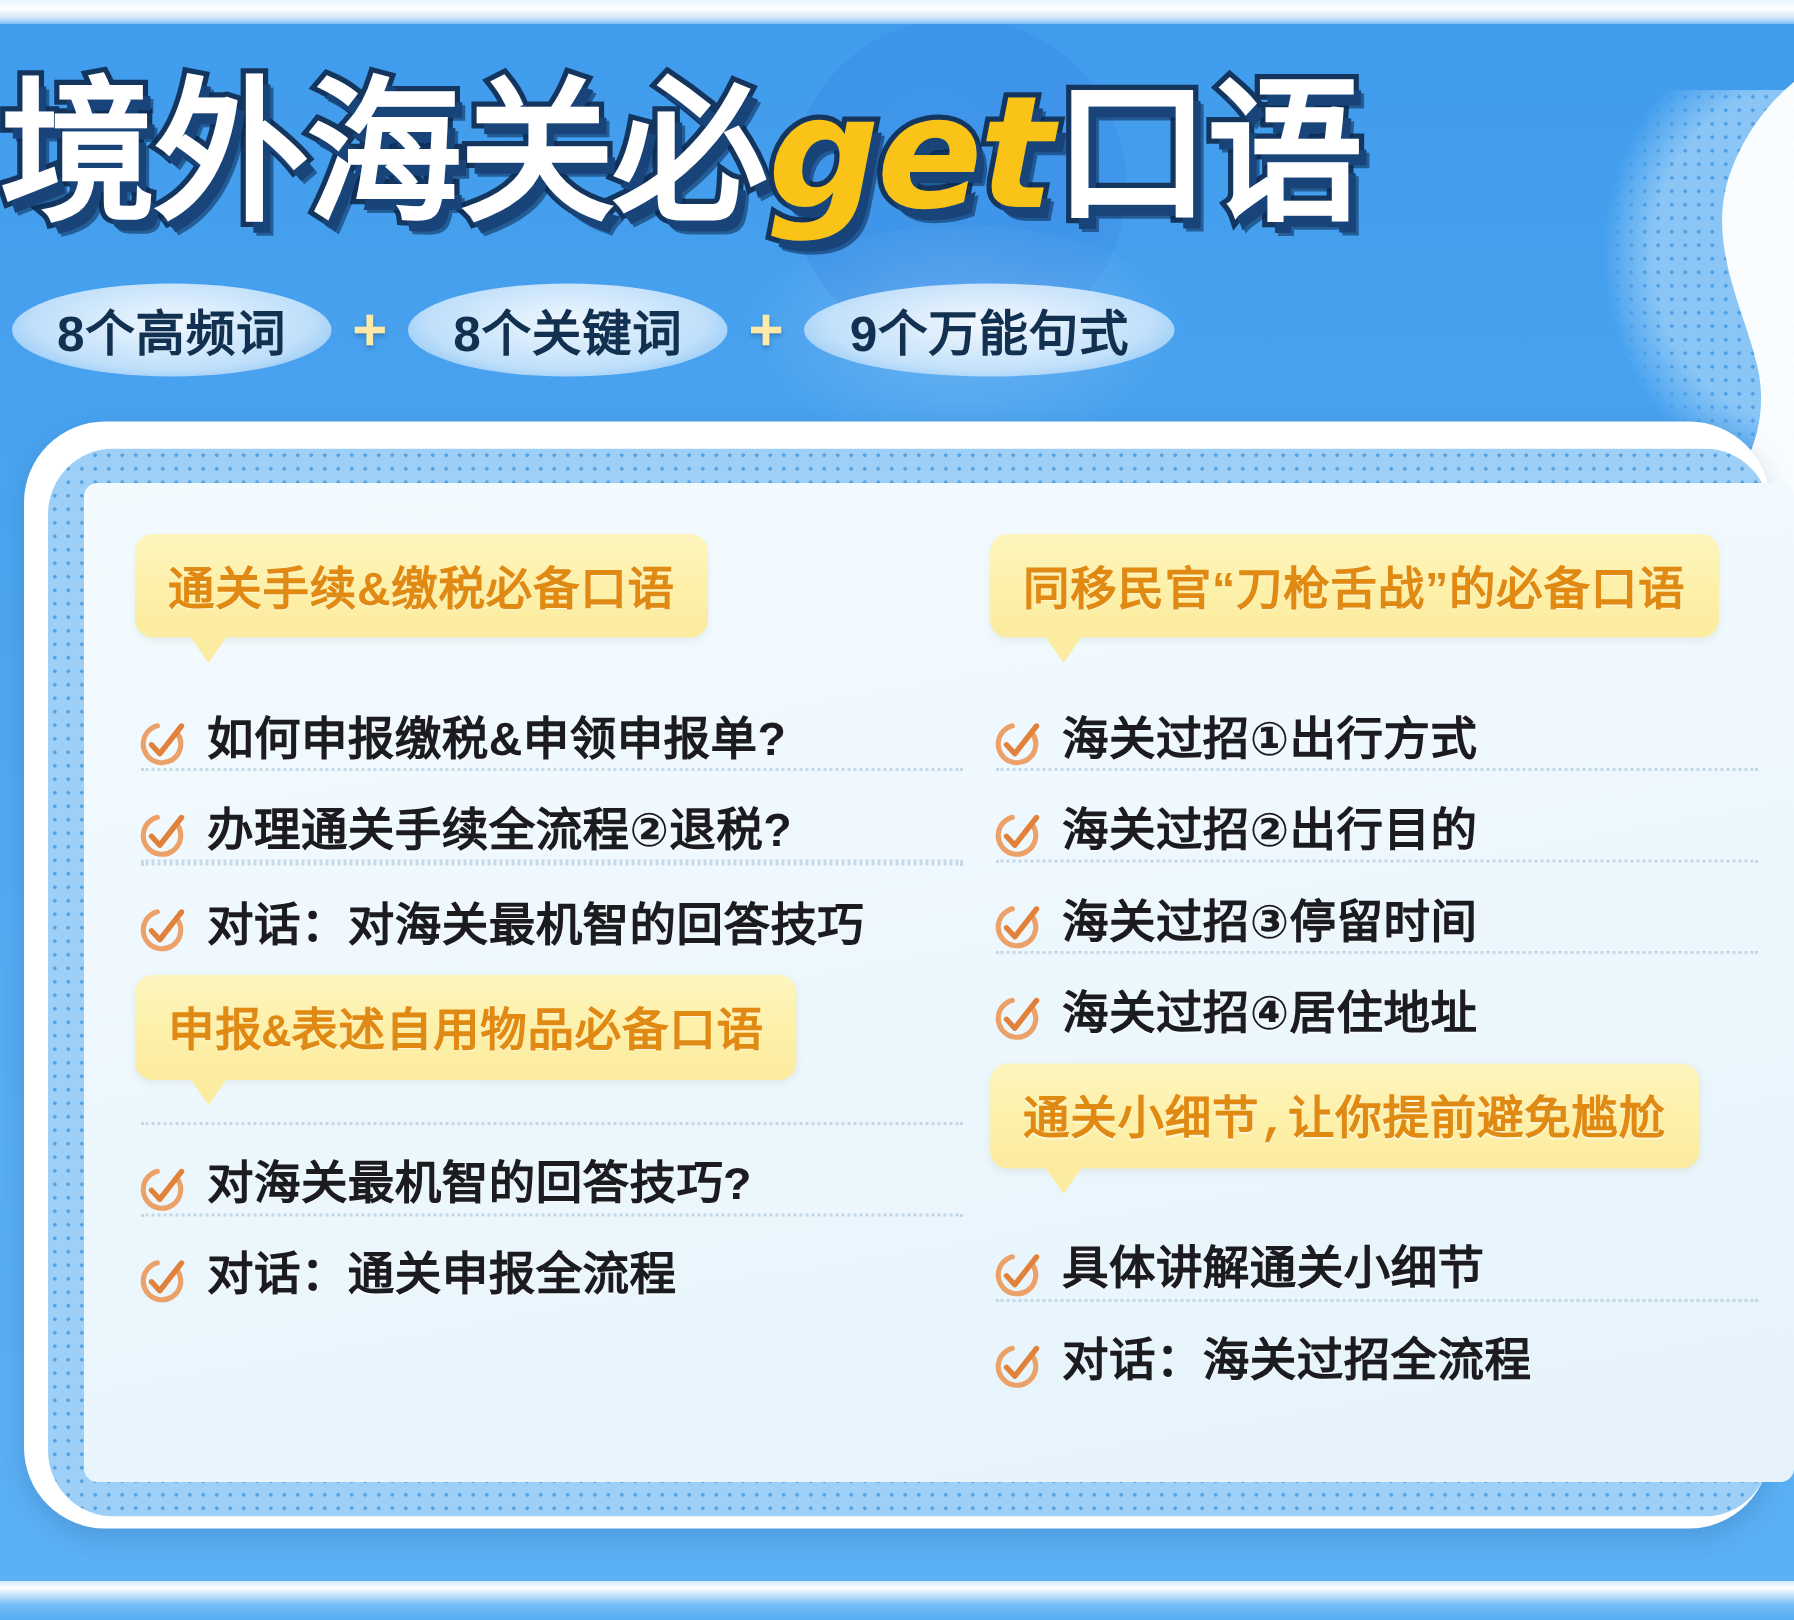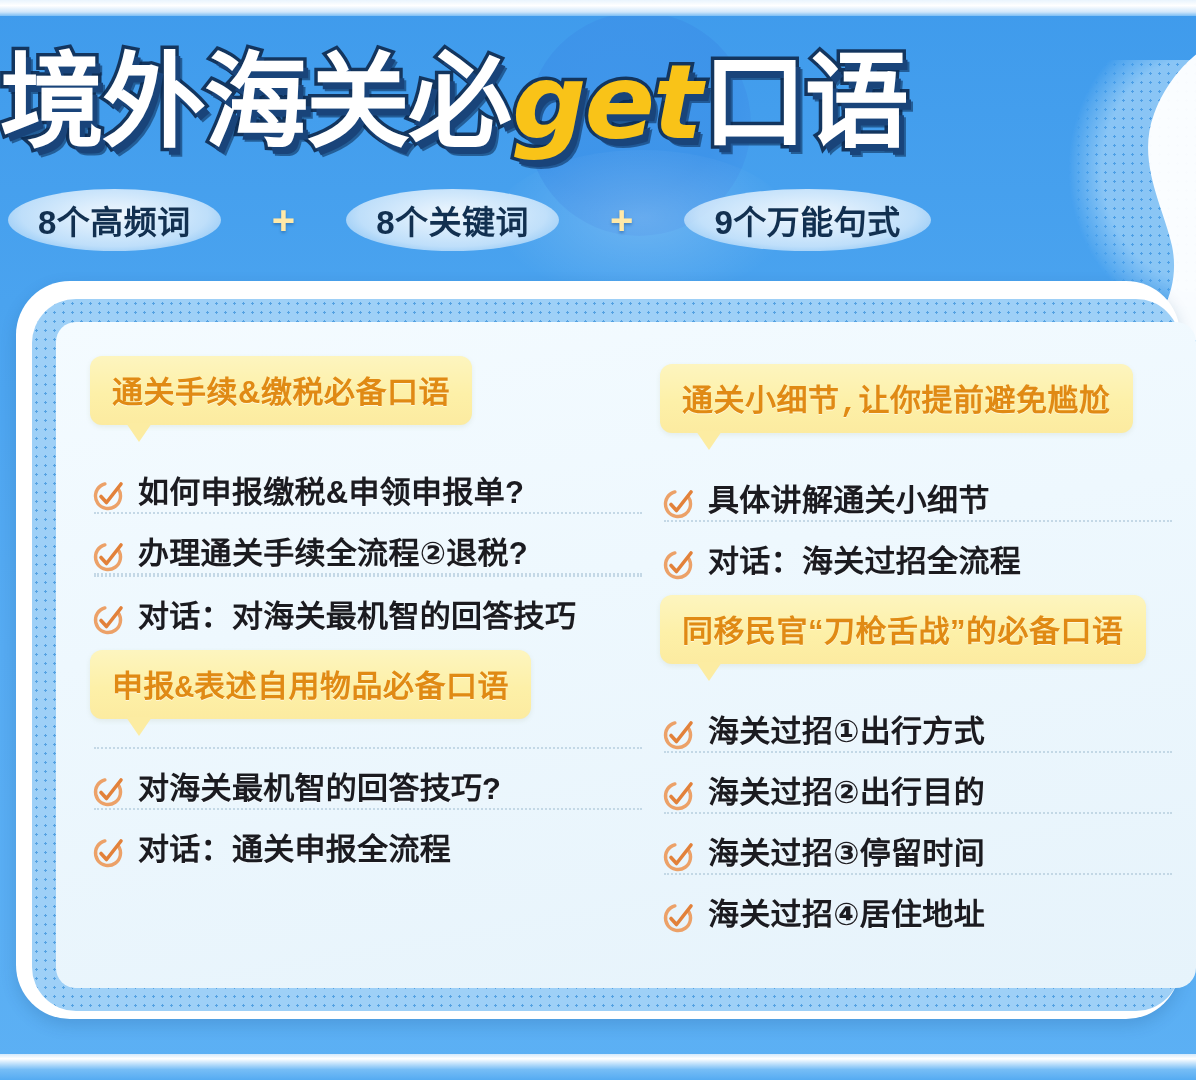--- a/index.html
+++ b/index.html
@@ -117,21 +117,20 @@
   }
 
   
   .pills {
     position: absolute;
     left: 8px; top: 183px;
     width: 920px; height: 74px;
     display: flex;
     align-items: center;
     z-index: 4;
-    gap: 37px;
   }
   .pill {
     height: 62px;
     display: flex;
     align-items: center;
     justify-content: center;
     padding: 0 30px;
     border-radius: 50%/50%;
     background: radial-gradient(ellipse at 50% 42%, rgba(255,255,255,.92) 0%, rgba(220,238,253,.80) 62%, rgba(190,224,250,.28) 100%);
     color: #123050;
@@ -165,21 +164,21 @@
     border-radius: 44px;
     background-color: #9ed0f7;
     background-image: radial-gradient(#55a2e2 1.1px, transparent 1.2px);
     background-size: 9px 9px;
     z-index: 4;
   }
   .card {
     position: absolute;
     left: 56px; top: 322px;
     width: 1140px; height: 666px;
-    border-radius: 20px;
+    border-radius: 9px;
     background: linear-gradient(170deg, #f4fbff 0%, #eef8fe 40%, #e6f3fb 100%);
     z-index: 5;
     overflow: hidden;
   }
 
   .card-grid {
     position: absolute;
     left: 0; top: 0;
     width: 1100px;
     padding: 34px 0 0 34px;
@@ -354,20 +353,65 @@
                 <path d="M9 18.5 L14.5 24.5 L29 6" fill="none" stroke="#e2813a" stroke-width="3.6" stroke-linecap="round" stroke-linejoin="round"></path>
               </svg>
               <span class="item-text">对话：通关申报全流程</span>
             </div>
 
           </div>
         </div>
       </div>
 
       <div class="col right">
+        <div class="block b2">
+          <div class="bubble-wrap">
+            <div class="bubble">同移民官“刀枪舌战”的必备口语</div>
+            <div class="bubble-tail"></div>
+          </div>
+          <div class="list">
+
+            <div class="item">
+              <svg class="check-icon" viewBox="0 0 34 34">
+                <circle cx="16" cy="18" r="12.5" fill="none" stroke="#eca168" stroke-width="3.4" stroke-linecap="round" stroke-dasharray="63 22" transform="rotate(-35 16 18)"></circle>
+                <path d="M9 18.5 L14.5 24.5 L29 6" fill="none" stroke="#e2813a" stroke-width="3.6" stroke-linecap="round" stroke-linejoin="round"></path>
+              </svg>
+              <span class="item-text">海关过招①出行方式</span>
+            </div>
+            <div class="item-sep"></div>
+
+            <div class="item">
+              <svg class="check-icon" viewBox="0 0 34 34">
+                <circle cx="16" cy="18" r="12.5" fill="none" stroke="#eca168" stroke-width="3.4" stroke-linecap="round" stroke-dasharray="63 22" transform="rotate(-35 16 18)"></circle>
+                <path d="M9 18.5 L14.5 24.5 L29 6" fill="none" stroke="#e2813a" stroke-width="3.6" stroke-linecap="round" stroke-linejoin="round"></path>
+              </svg>
+              <span class="item-text">海关过招②出行目的</span>
+            </div>
+            <div class="item-sep"></div>
+
+            <div class="item">
+              <svg class="check-icon" viewBox="0 0 34 34">
+                <circle cx="16" cy="18" r="12.5" fill="none" stroke="#eca168" stroke-width="3.4" stroke-linecap="round" stroke-dasharray="63 22" transform="rotate(-35 16 18)"></circle>
+                <path d="M9 18.5 L14.5 24.5 L29 6" fill="none" stroke="#e2813a" stroke-width="3.6" stroke-linecap="round" stroke-linejoin="round"></path>
+              </svg>
+              <span class="item-text">海关过招③停留时间</span>
+            </div>
+            <div class="item-sep"></div>
+
+            <div class="item">
+              <svg class="check-icon" viewBox="0 0 34 34">
+                <circle cx="16" cy="18" r="12.5" fill="none" stroke="#eca168" stroke-width="3.4" stroke-linecap="round" stroke-dasharray="63 22" transform="rotate(-35 16 18)"></circle>
+                <path d="M9 18.5 L14.5 24.5 L29 6" fill="none" stroke="#e2813a" stroke-width="3.6" stroke-linecap="round" stroke-linejoin="round"></path>
+              </svg>
+              <span class="item-text">海关过招④居住地址</span>
+            </div>
+
+          </div>
+        </div>
+
         <div class="block b4">
           <div class="bubble-wrap">
             <div class="bubble">通关小细节,让你提前避免尴尬</div>
             <div class="bubble-tail"></div>
           </div>
           <div class="list">
 
             <div class="item">
               <svg class="check-icon" viewBox="0 0 34 34">
                 <circle cx="16" cy="18" r="12.5" fill="none" stroke="#eca168" stroke-width="3.4" stroke-linecap="round" stroke-dasharray="63 22" transform="rotate(-35 16 18)"></circle>
@@ -380,64 +424,19 @@
             <div class="item">
               <svg class="check-icon" viewBox="0 0 34 34">
                 <circle cx="16" cy="18" r="12.5" fill="none" stroke="#eca168" stroke-width="3.4" stroke-linecap="round" stroke-dasharray="63 22" transform="rotate(-35 16 18)"></circle>
                 <path d="M9 18.5 L14.5 24.5 L29 6" fill="none" stroke="#e2813a" stroke-width="3.6" stroke-linecap="round" stroke-linejoin="round"></path>
               </svg>
               <span class="item-text">对话：海关过招全流程</span>
             </div>
 
           </div>
         </div>
-
-        <div class="block b2">
-          <div class="bubble-wrap">
-            <div class="bubble">同移民官“刀枪舌战”的必备口语</div>
-            <div class="bubble-tail"></div>
-          </div>
-          <div class="list">
-
-            <div class="item">
-              <svg class="check-icon" viewBox="0 0 34 34">
-                <circle cx="16" cy="18" r="12.5" fill="none" stroke="#eca168" stroke-width="3.4" stroke-linecap="round" stroke-dasharray="63 22" transform="rotate(-35 16 18)"></circle>
-                <path d="M9 18.5 L14.5 24.5 L29 6" fill="none" stroke="#e2813a" stroke-width="3.6" stroke-linecap="round" stroke-linejoin="round"></path>
-              </svg>
-              <span class="item-text">海关过招①出行方式</span>
-            </div>
-            <div class="item-sep"></div>
-
-            <div class="item">
-              <svg class="check-icon" viewBox="0 0 34 34">
-                <circle cx="16" cy="18" r="12.5" fill="none" stroke="#eca168" stroke-width="3.4" stroke-linecap="round" stroke-dasharray="63 22" transform="rotate(-35 16 18)"></circle>
-                <path d="M9 18.5 L14.5 24.5 L29 6" fill="none" stroke="#e2813a" stroke-width="3.6" stroke-linecap="round" stroke-linejoin="round"></path>
-              </svg>
-              <span class="item-text">海关过招②出行目的</span>
-            </div>
-            <div class="item-sep"></div>
-
-            <div class="item">
-              <svg class="check-icon" viewBox="0 0 34 34">
-                <circle cx="16" cy="18" r="12.5" fill="none" stroke="#eca168" stroke-width="3.4" stroke-linecap="round" stroke-dasharray="63 22" transform="rotate(-35 16 18)"></circle>
-                <path d="M9 18.5 L14.5 24.5 L29 6" fill="none" stroke="#e2813a" stroke-width="3.6" stroke-linecap="round" stroke-linejoin="round"></path>
-              </svg>
-              <span class="item-text">海关过招③停留时间</span>
-            </div>
-            <div class="item-sep"></div>
-
-            <div class="item">
-              <svg class="check-icon" viewBox="0 0 34 34">
-                <circle cx="16" cy="18" r="12.5" fill="none" stroke="#eca168" stroke-width="3.4" stroke-linecap="round" stroke-dasharray="63 22" transform="rotate(-35 16 18)"></circle>
-                <path d="M9 18.5 L14.5 24.5 L29 6" fill="none" stroke="#e2813a" stroke-width="3.6" stroke-linecap="round" stroke-linejoin="round"></path>
-              </svg>
-              <span class="item-text">海关过招④居住地址</span>
-            </div>
-
-          </div>
-        </div>
       </div>
 
     </div>
   </div>
 
   <div class="bottom-seam"></div>
 </div>
 
 </body></html>

